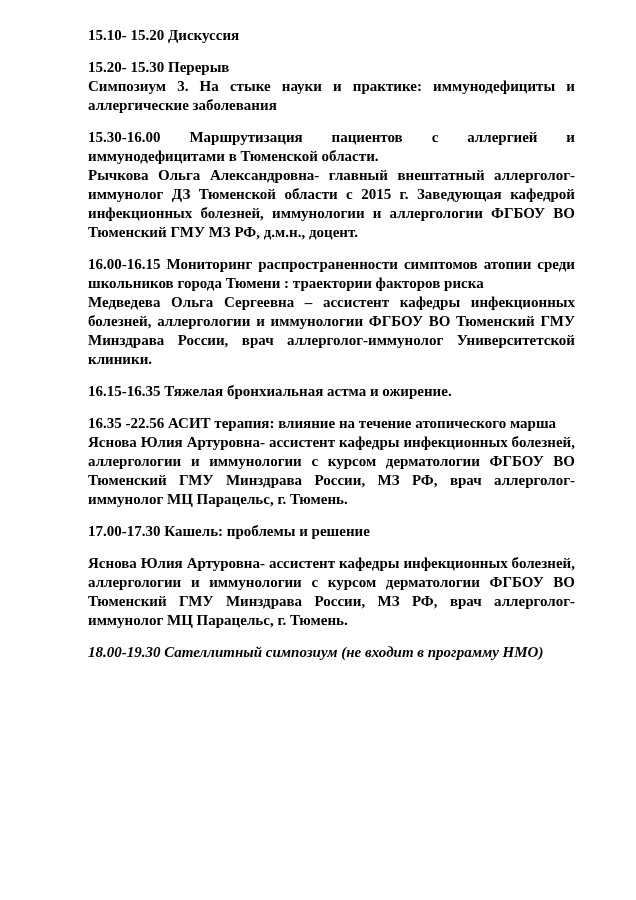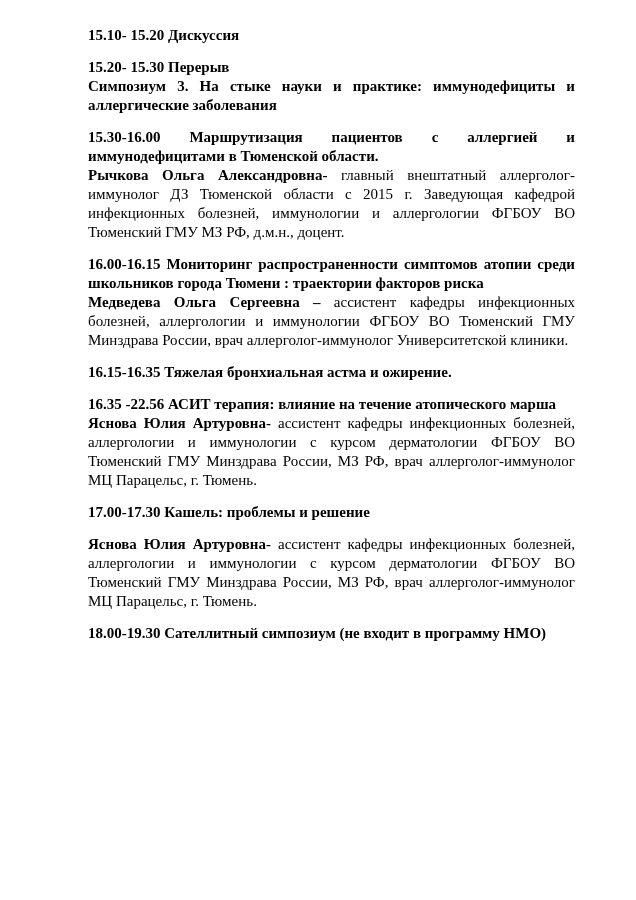--- a/index.html
+++ b/index.html
@@ -19,29 +19,30 @@
     width: 636px;
     height: 740px;
     padding: 26px 61px 20px 88px;
     background: #ffffff;
   }
   .section {
     margin: 0 0 13px 0;
   }
   .section:last-child {
     margin-bottom: 0;
+    font-style: italic;
   }
   .para {
     margin: 0;
     font-size: 15px;
     line-height: 19px;
     text-align: justify;
   }
   .run {
-    font-weight: normal;
+    font-weight: bold;
   }
   .run.bold {
     font-weight: bold;
   }
 </style>
 </head>
 <body>
 
 <div class="page">
     <div class="section">

